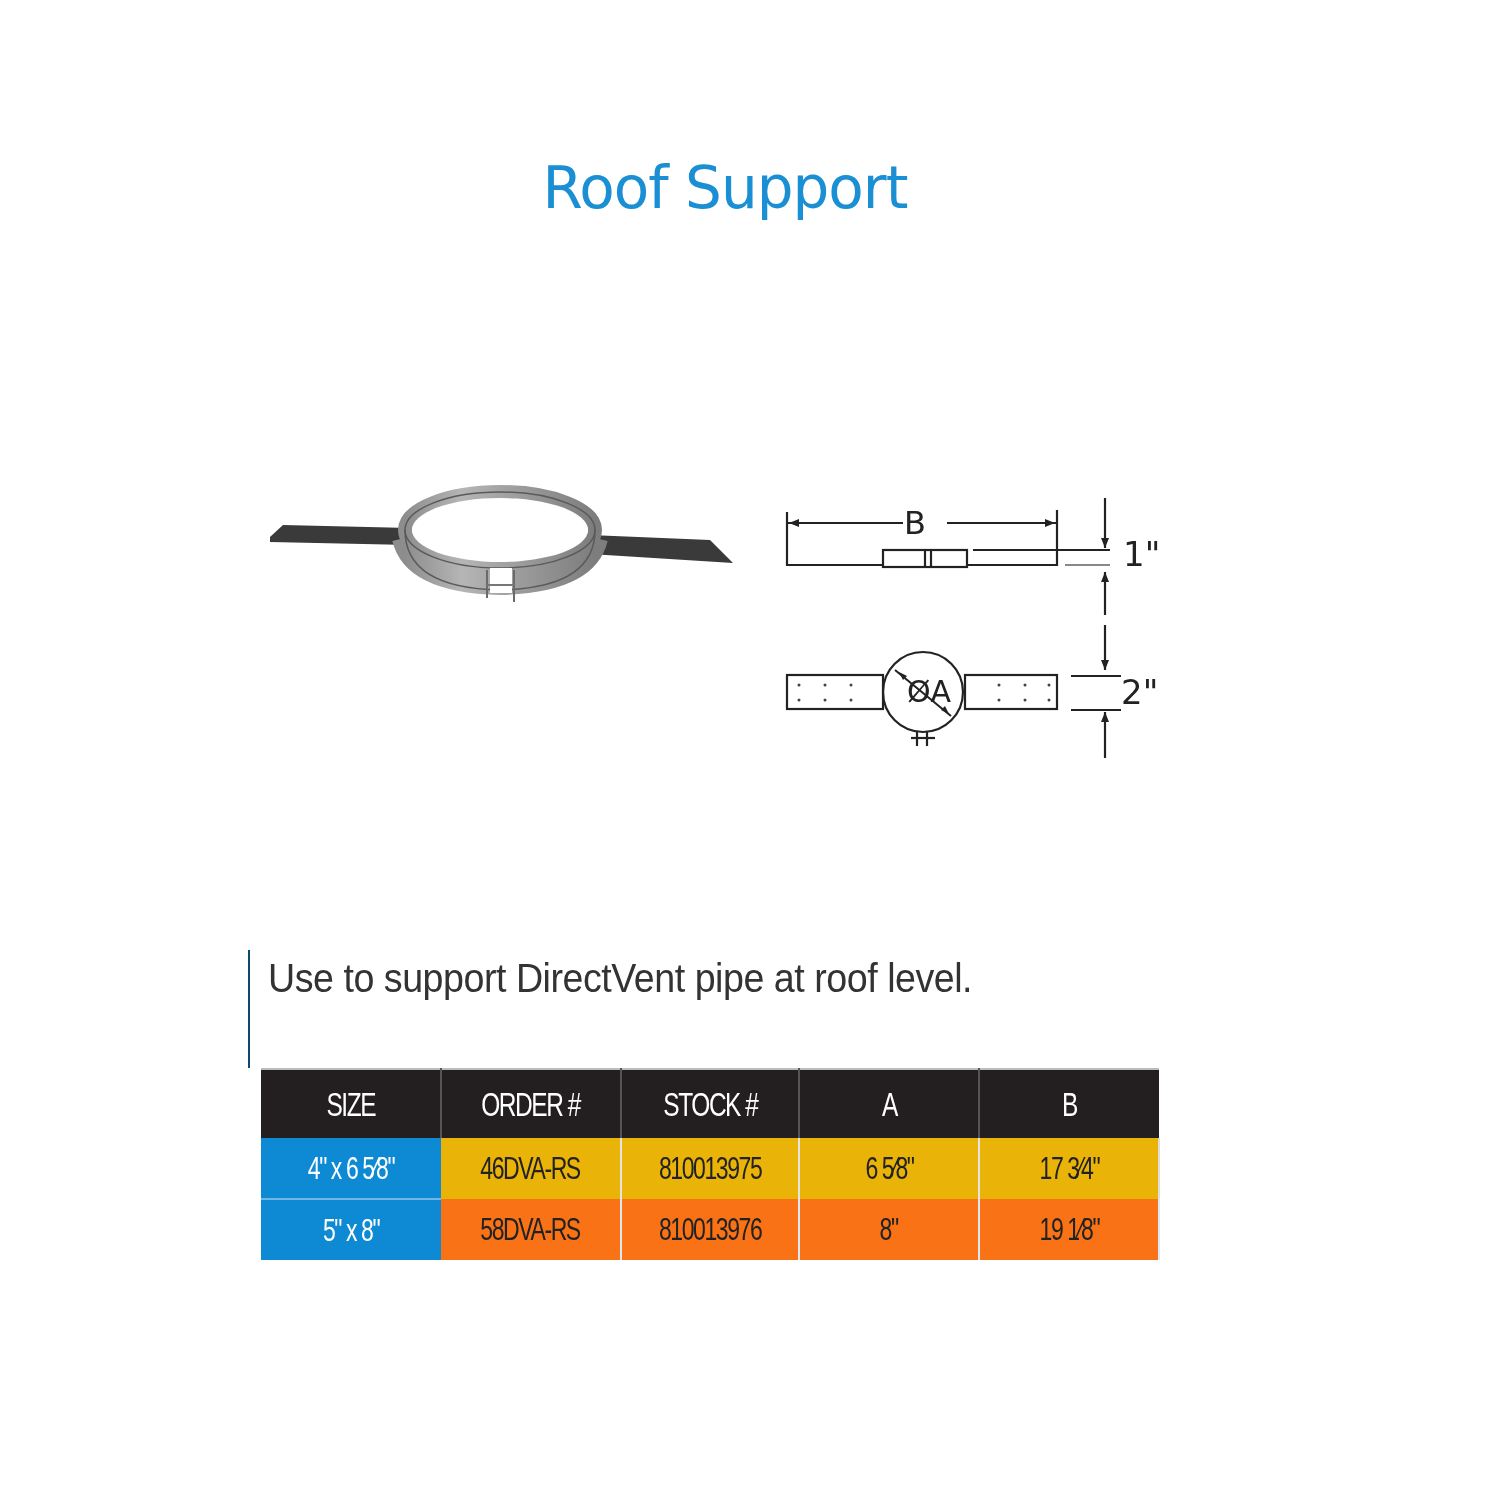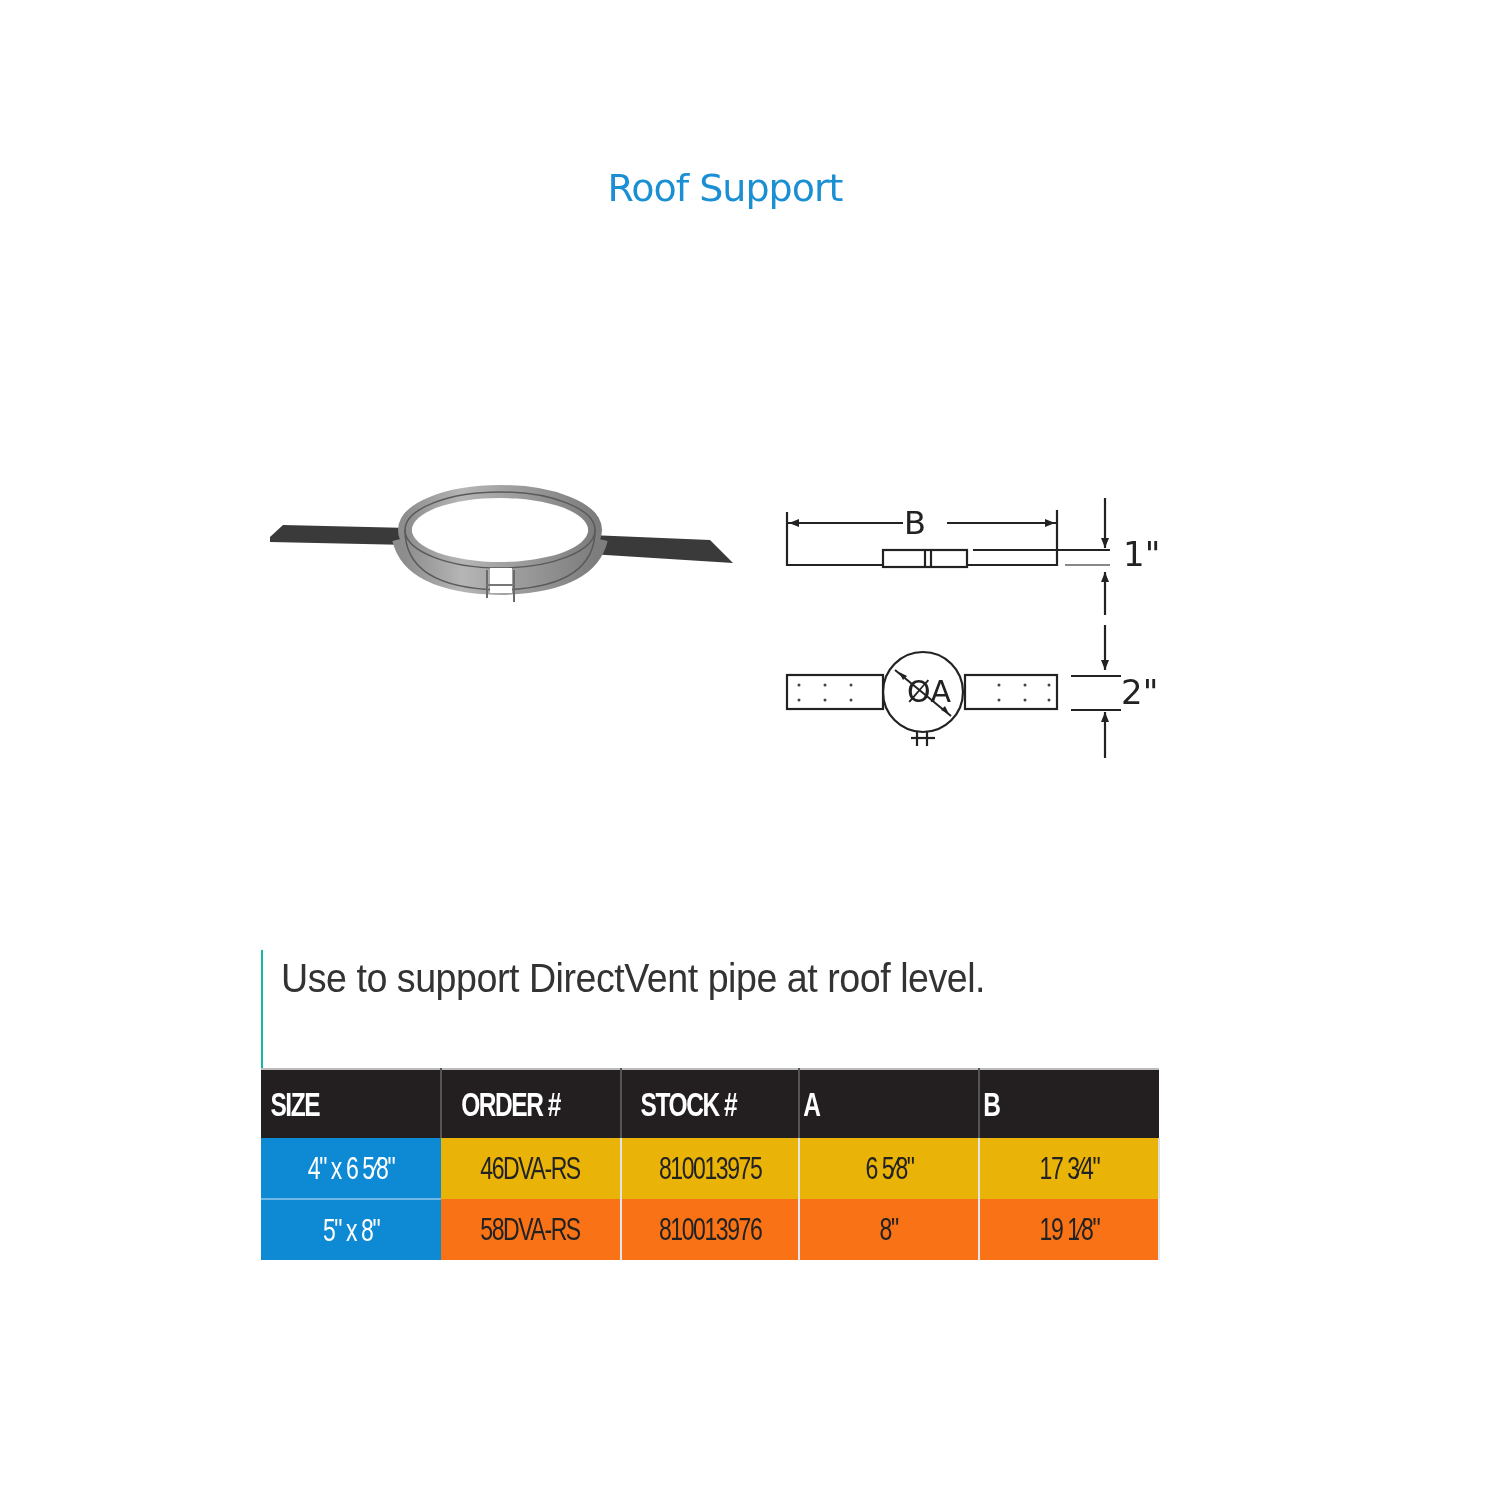--- a/index.html
+++ b/index.html
@@ -14,46 +14,46 @@
       overflow: hidden;
       font-family: "Liberation Sans", sans-serif;
     }
     .title {
       position: absolute;
       left: 0;
       top: 152px;
       width: 1450px;
       text-align: center;
       font-family: "DejaVu Sans", sans-serif;
-      font-size: 38px;
+      font-size: 58px;
       letter-spacing: -1px;
       color: #1a8fd3;
       line-height: 72px;
     }
     .photo {
       position: absolute;
       left: 265px;
       top: 480px;
       width: 475px;
       height: 125px;
     }
     .drawing {
       position: absolute;
       left: 775px;
       top: 490px;
       width: 400px;
       height: 280px;
     }
     .desc-wrap {
       position: absolute;
-      left: 261px;
+      left: 248px;
       top: 950px;
       width: 900px;
       height: 118px;
-      border-left: 2px solid #14b8a6;
+      border-left: 2px solid #0c4a6e;
     }
     .desc {
       position: absolute;
       left: 18px;
       top: 0px;
       font-family: "Liberation Sans", sans-serif;
       font-size: 40px;
       color: #333333;
       letter-spacing: -0.5px;
       line-height: 56px;
@@ -66,24 +66,24 @@
       left: 261px;
       top: 1068px;
       width: 898px;
       border-collapse: collapse;
       table-layout: fixed;
       font-family: "Liberation Sans", sans-serif;
     }
     table.spec th {
       background: #231f20;
       color: #ffffff;
-      font-weight: bold;
+      font-weight: normal;
       font-size: 34px;
       height: 68px;
-      text-align: left;
+      text-align: center;
       border-right: 2px solid #555555;
       border-top: 2px solid #bbbbbb;
       letter-spacing: -2px;
       padding: 0;
     }
     table.spec th:last-child {
       border-right: none;
     }
     table.spec td {
       font-size: 32px;

